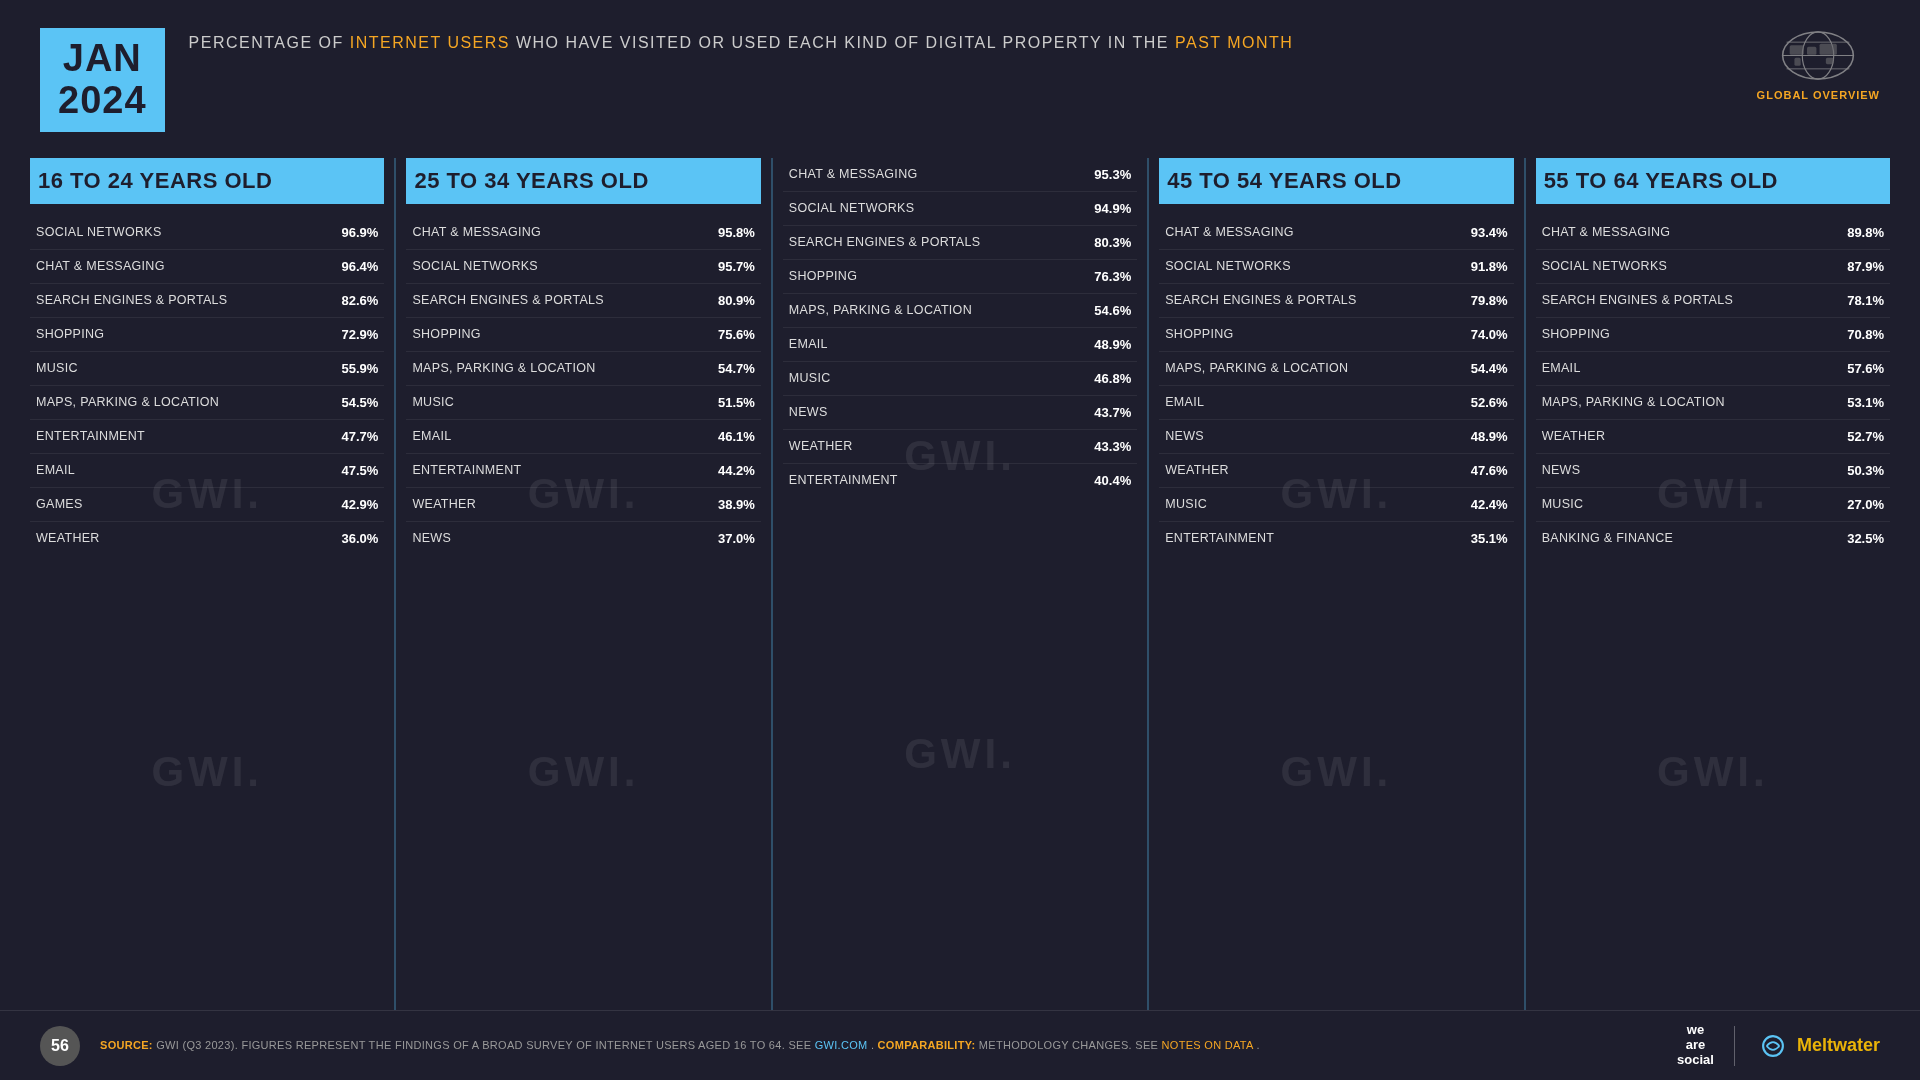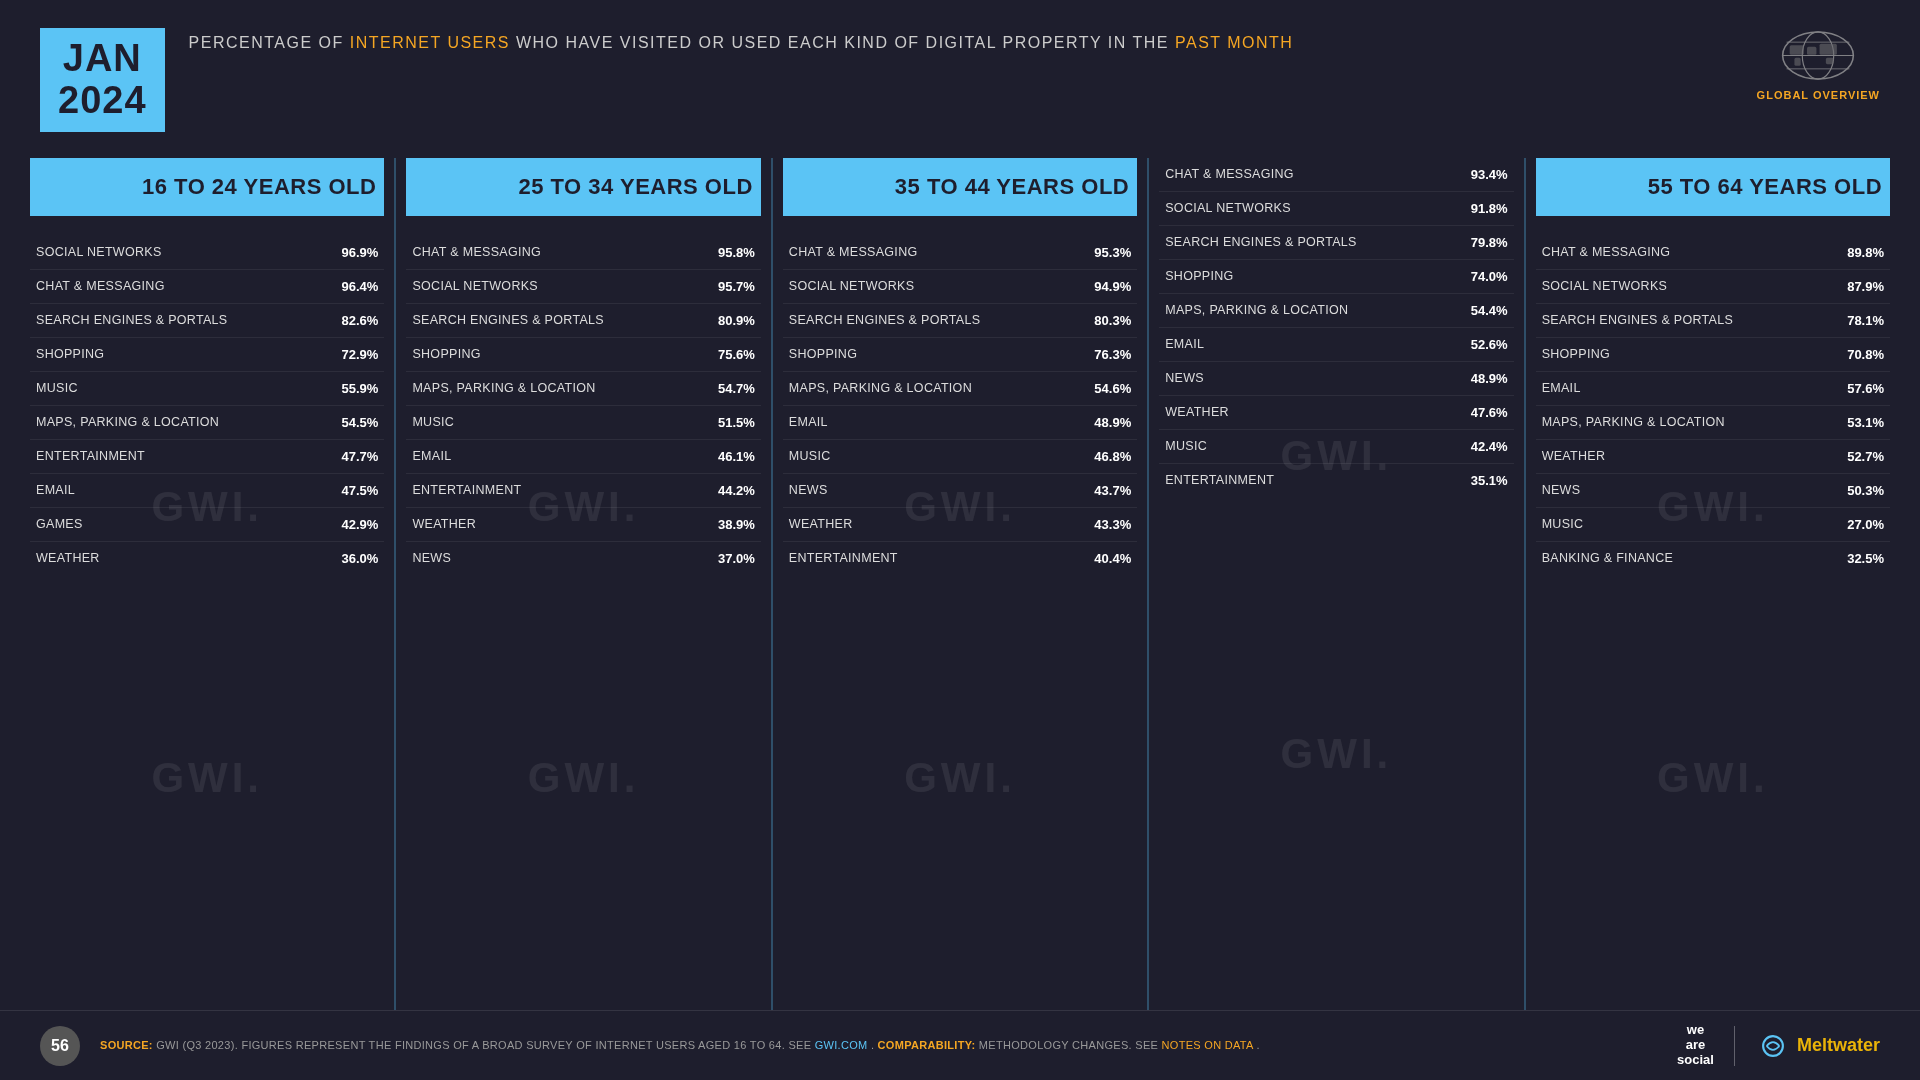--- a/index.html
+++ b/index.html
@@ -91,25 +91,25 @@
       display: flex;
       flex-direction: column;
       min-width: 0;
     }
     .age-header {
       background: #5bc4f5;
       color: #1e1e2d;
       font-size: 22px;
       font-weight: 900;
       text-transform: uppercase;
-      text-align: right;
-      padding: 16px 8px;
+      text-align: left;
+      padding: 10px 8px;
       letter-spacing: 0.5px;
       line-height: 1.2;
-      margin-bottom: 20px;
+      margin-bottom: 12px;
     }
     .data-table {
       flex: 1;
       display: flex;
       flex-direction: column;
       position: relative;
     }
     .gwi-watermark {
       position: absolute;
       color: rgba(255,255,255,0.08);
@@ -352,21 +352,20 @@
             <div class="row-value">38.9%</div>
           </div>
           <div class="data-row">
             <div class="row-label">NEWS</div>
             <div class="row-value">37.0%</div>
           </div>
         </div>
       </div>
       <div class="col-divider"></div>
       <div class="age-column">
-        <div class="age-header">35 TO 44 YEARS OLD</div>
         <div class="data-table">
           <div class="gwi-watermark">GWI.</div>
           <div class="gwi-watermark2">GWI.</div>
           <div class="data-row">
             <div class="row-label">CHAT &amp; MESSAGING</div>
             <div class="row-value">95.3%</div>
           </div>
           <div class="data-row">
             <div class="row-label">SOCIAL NETWORKS</div>
             <div class="row-value">94.9%</div>
@@ -400,20 +399,21 @@
             <div class="row-value">43.3%</div>
           </div>
           <div class="data-row">
             <div class="row-label">ENTERTAINMENT</div>
             <div class="row-value">40.4%</div>
           </div>
         </div>
       </div>
       <div class="col-divider"></div>
       <div class="age-column">
+        <div class="age-header">45 TO 54 YEARS OLD</div>
         <div class="data-table">
           <div class="gwi-watermark">GWI.</div>
           <div class="gwi-watermark2">GWI.</div>
           <div class="data-row">
             <div class="row-label">CHAT &amp; MESSAGING</div>
             <div class="row-value">93.4%</div>
           </div>
           <div class="data-row">
             <div class="row-label">SOCIAL NETWORKS</div>
             <div class="row-value">91.8%</div>

